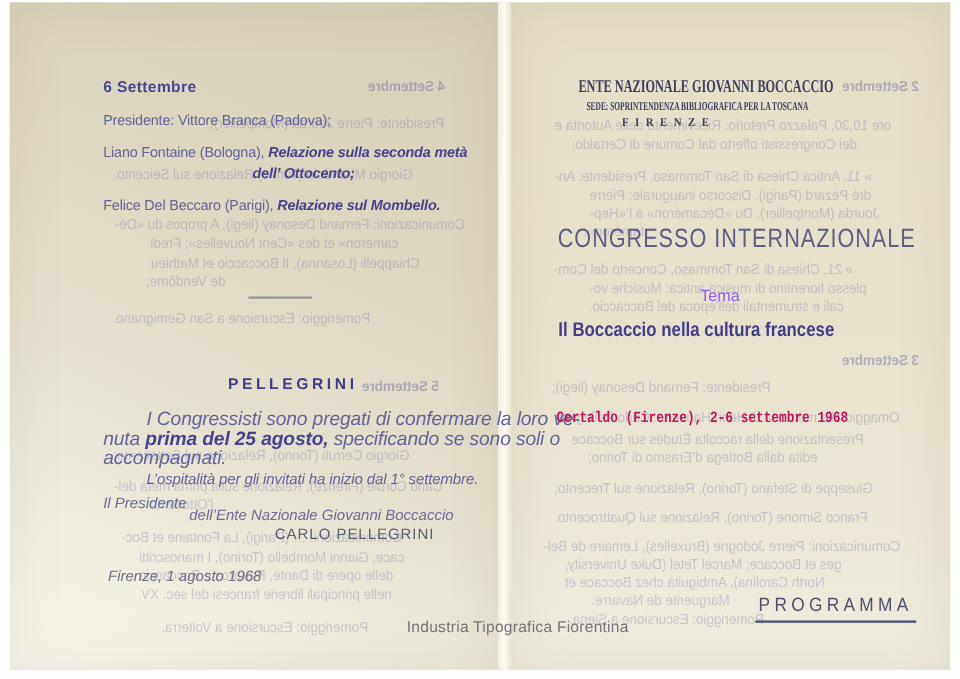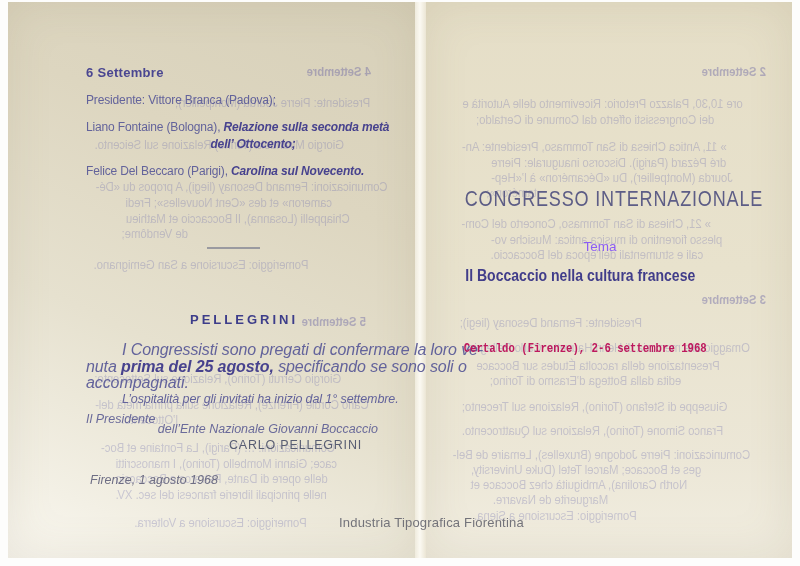--- a/index.html
+++ b/index.html
@@ -102,38 +102,44 @@
     <div class="h-sched">6 Settembre</div>
     <div class="sched" id="schedule-list">
         <p class="sched-item">
           <span class="tline"><span>Presidente: Vittore Branca (Padova);</span></span>
         </p>
         <p class="sched-item">
           <span class="tline"><span>Liano Fontaine (Bologna), </span><span class="em">Relazione sulla seconda metà</span></span>
           <span class="tline cont"><span class="em">dell’ Ottocento;</span></span>
         </p>
         <p class="sched-item">
-          <span class="tline"><span>Felice Del Beccaro (Parigi), </span><span class="em">Carolina sul Novecento.</span></span>
+          <span class="tline"><span>Felice Del Beccaro (Parigi), </span><span class="em">Relazione sul Mombello.</span></span>
         </p>
       </div>
     <div class="divider"></div>
     <div class="avv-title">PELLEGRINI</div>
     <div class="notice" id="notice-para">
         <span class="nline indent"><span>I Congressisti sono pregati di confermare la loro ve-</span></span>
         <span class="nline"><span>nuta </span><span class="em">prima del 25 agosto,</span><span> specificando se sono soli o</span></span>
         <span class="nline"><span>accompagnati.</span></span>
       </div>
     <div class="notice2">L’ospitalità per gli invitati ha inizio dal 1° settembre.</div>
     <div class="sig-role">Il Presidente</div>
     <div class="sig-org">dell’Ente Nazionale Giovanni Boccaccio</div>
     <div class="sig-name">CARLO PELLEGRINI</div>
     <div class="dateline">Firenze, 1 agosto 1968</div>
     <div class="printer">Industria Tipografica Fiorentina</div>
   </div>
 
   <div class="content">
+    <div class="org">
+      <div class="org-name"><span class="condense" style="--cx:.68">ENTE NAZIONALE GIOVANNI BOCCACCIO</span></div>
+      <div class="org-seat"><span class="condense" style="--cx:.62">SEDE: SOPRINTENDENZA BIBLIOGRAFICA PER LA TOSCANA</span></div>
+      <div class="org-city"><span class="condense" style="--cx:.9">FIRENZE</span></div>
+    </div>
     <div class="congress"><span class="condense" style="--cx:.82">CONGRESSO INTERNAZIONALE</span></div>
     <div class="tema">Tema</div>
     <div class="theme"><span class="condense" style="--cx:.85">Il Boccaccio nella cultura francese</span></div>
     <div class="venue"><span class="condense" style="--cx:.82">Certaldo (Firenze), 2-6 settembre 1968</span></div>
+    <div class="programma"><span class="prg-inner">PROGRAMMA</span></div>
   </div>
 
 </div>
 
 </body></html>

